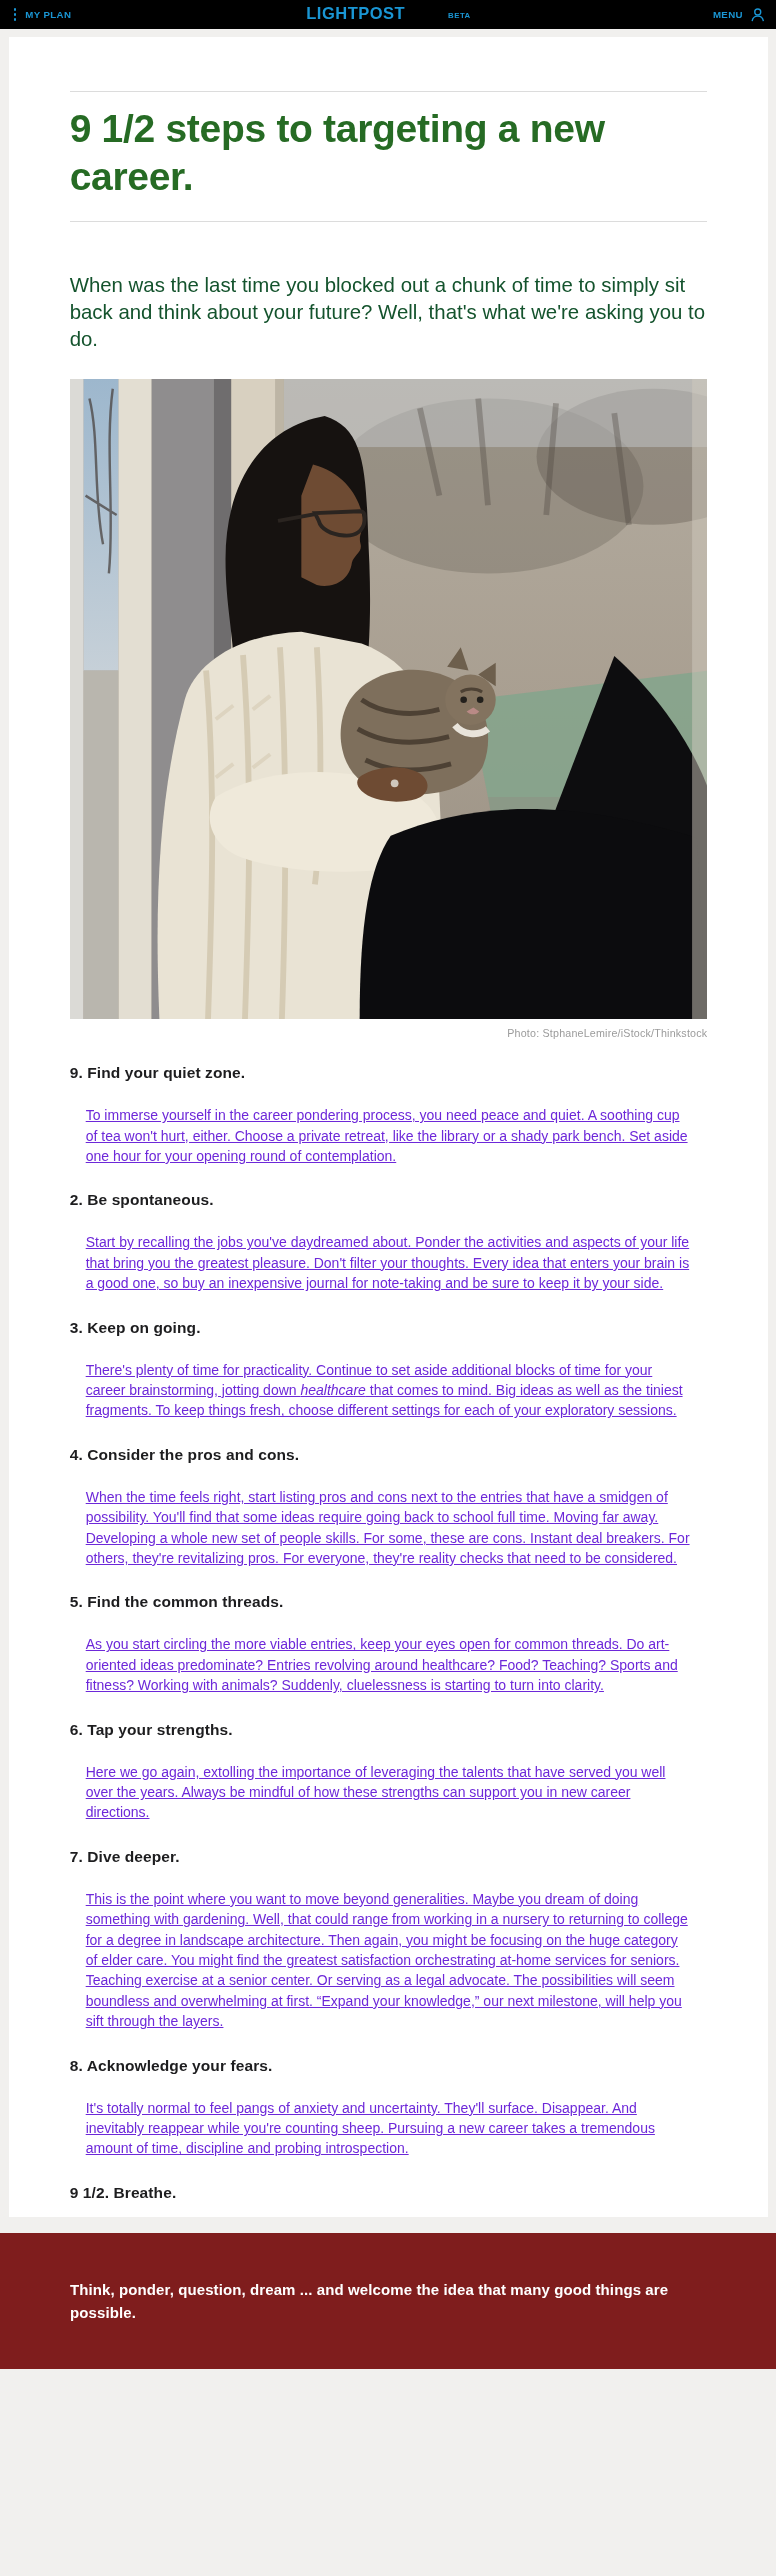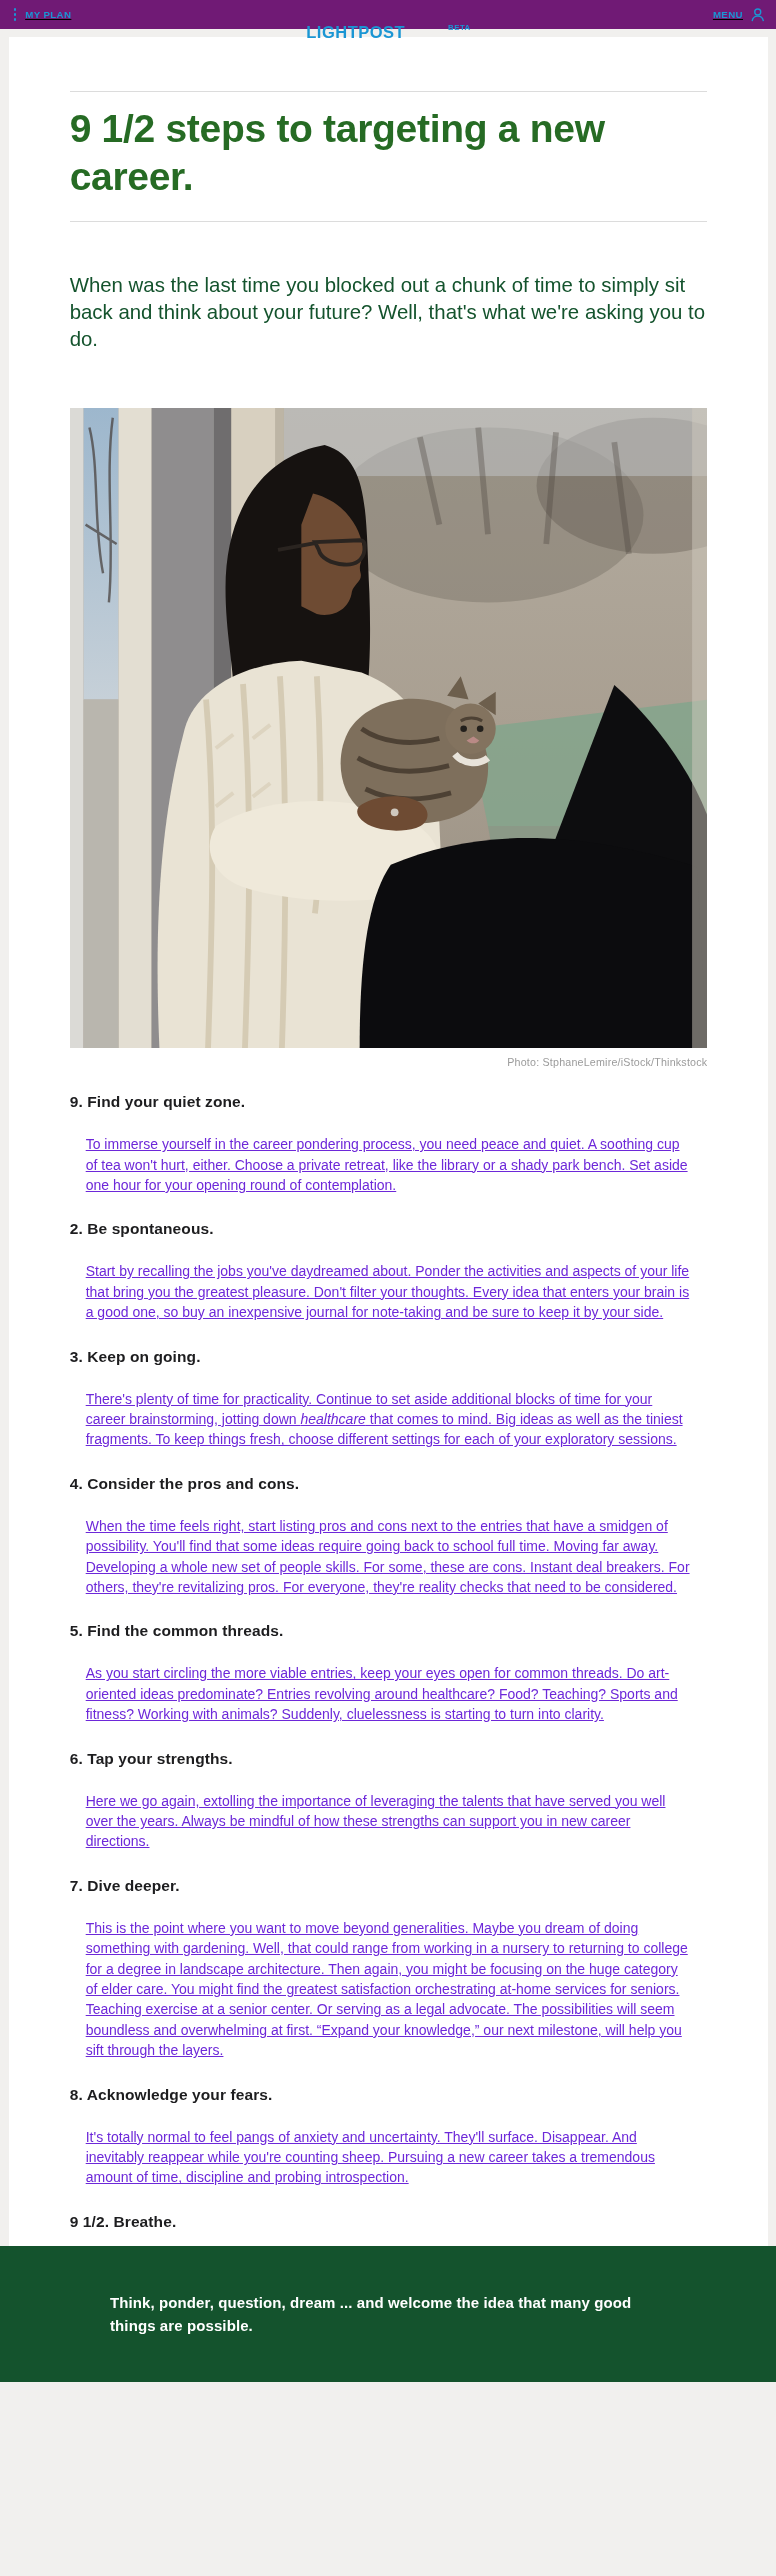--- a/index.html
+++ b/index.html
@@ -7,38 +7,37 @@
   body {
     width: 777px;
     font-family: "Liberation Sans", sans-serif;
     -webkit-font-smoothing: antialiased;
   }
 
   
   .topbar {
     position: relative;
     height: 29px;
-    background: #701a75;
+    background: #000000;
     display: flex;
     align-items: center;
     justify-content: space-between;
     padding: 0 11.7px;
-    text-decoration: underline;
   }
   .topbar .left, .topbar .right {
     display: flex; align-items: center; gap: 6.8px;
     color: #1a96d4; cursor: pointer;
   }
   .nav-label {
     font-size: 9.7px; font-weight: 700; letter-spacing: 0.4px; color: #1a96d4;
   }
   .kebab { display: inline-flex; flex-direction: column; gap: 1.9px; padding: 1.9px; }
   .kebab i { width: 2.9px; height: 2.9px; border-radius: 50%; background: #1a96d4; }
-  .logo-wrap { position: absolute; left: 50%; top: 16px; height: 32px; transform: translateX(-50%);
-    display: flex; align-items: center; cursor: pointer; }
+  .logo-wrap { position: absolute; left: 50%; top: 4px; height: 32px; transform: translateX(-50%);
+    display: flex; align-items: flex-start; cursor: pointer; }
   .logo { font-size: 16.5px; font-weight: 800; letter-spacing: 0.5px; color: #1a96d4; }
   .logo-beta { font-size: 7.8px; font-weight: 700; color: #1a96d4; margin-left: 2.9px;
     align-self: flex-start; margin-top: 6.8px; letter-spacing: 0.5px; padding-left: 40px; }
   .account-icon { display: inline-flex; }
 
   
   .card {
     margin: 7.8px 8.7px 0;
     background: #ffffff;
     padding: 54px 61px 15.5px;
@@ -48,21 +47,21 @@
     margin: 13.6px 0 19.4px;
     font-size: 39px; line-height: 48px; font-weight: 700;
     letter-spacing: -0.3px;
     color: #266b24;
   }
   p.intro {
     margin: 50px 0 0;
     font-size: 20.4px; line-height: 27px;
     color: #14532d;
   }
-  figure.photo { margin: 55px 0 0; }
+  figure.photo { margin: 26px 0 0; }
   figure.photo svg { display: block; width: 100%; height: auto; }
   figcaption.credit {
     margin-top: 7.8px;
     text-align: right;
     font-size: 10.7px; letter-spacing: 0.2px;
     color: #9b9b9b;
   }
   h3.sec-heading {
     margin: 25px 0 0;
     font-size: 15.5px; font-weight: 800; letter-spacing: 0.1px;
@@ -71,23 +70,23 @@
   p.sec-body {
     margin: 23px 16px 0;
     font-size: 14px; line-height: 20.4px;
     color: #6d28d9;
     text-decoration: underline;
   }
   .italic { font-style: italic; }
 
   
   .footer {
-    margin-top: 0;
-    background: #14532d;
-    padding: 45px 110px 45px;
+    margin-top: 16px;
+    background: #7f1d1d;
+    padding: 45px 70px 45px;
   }
   .footer p {
     max-width: 660px;
     color: #ffffff;
     font-size: 15px; line-height: 23px; font-weight: 800;
     letter-spacing: 0.1px;
   }
 </style>
 </head>
 <body>

